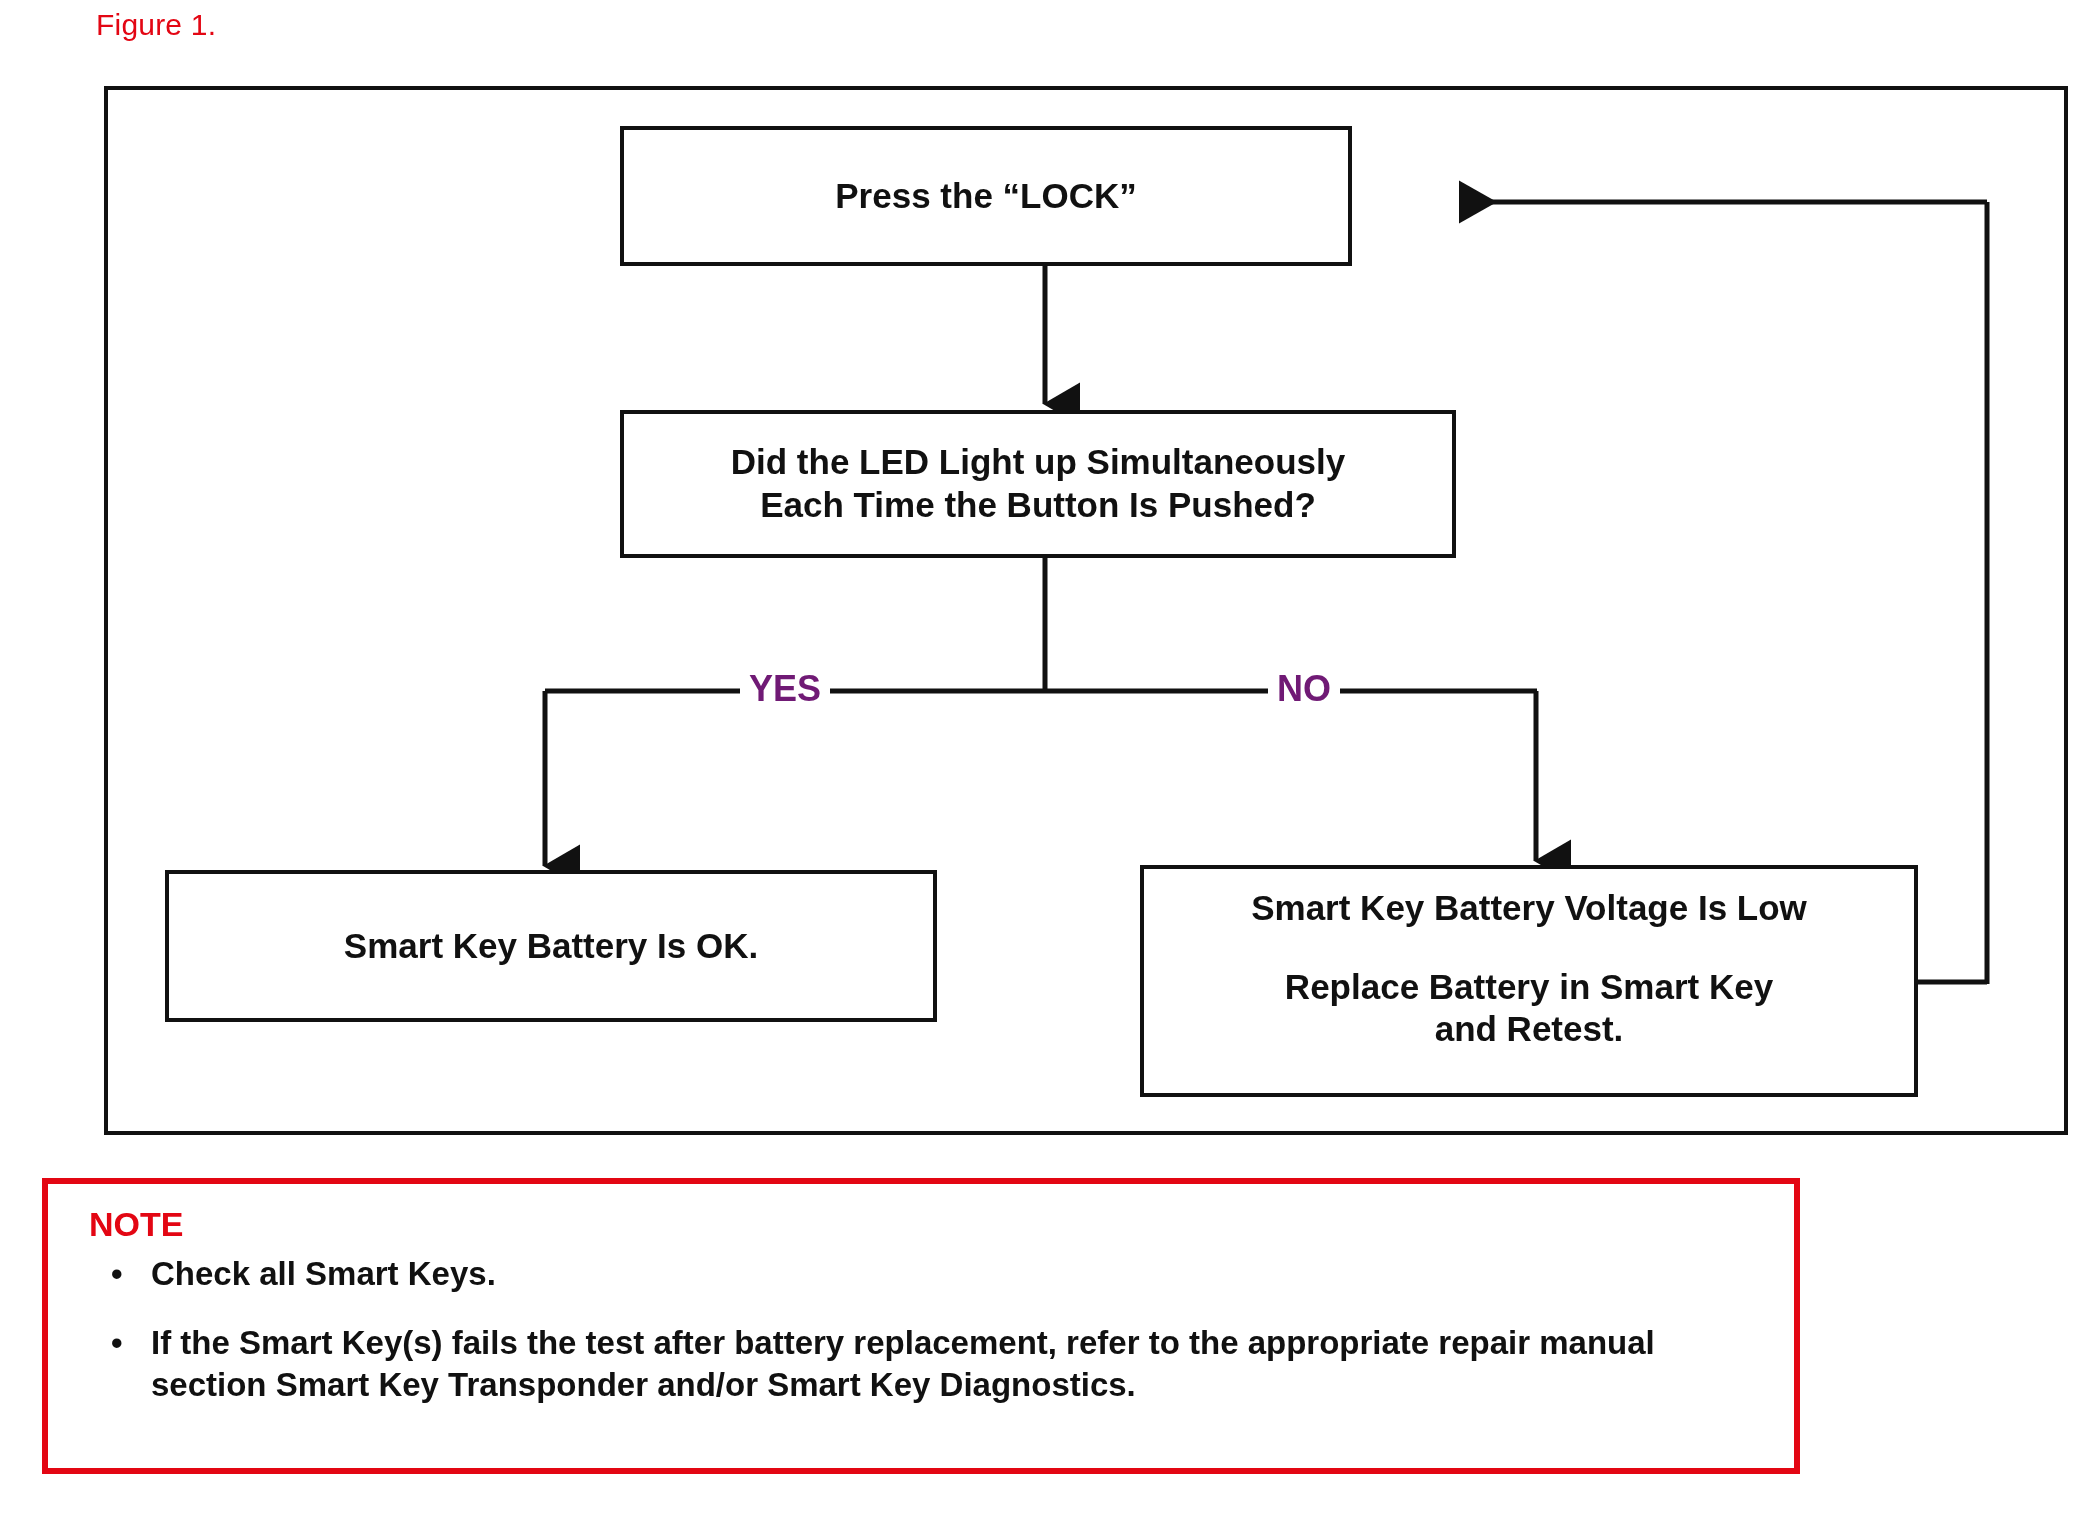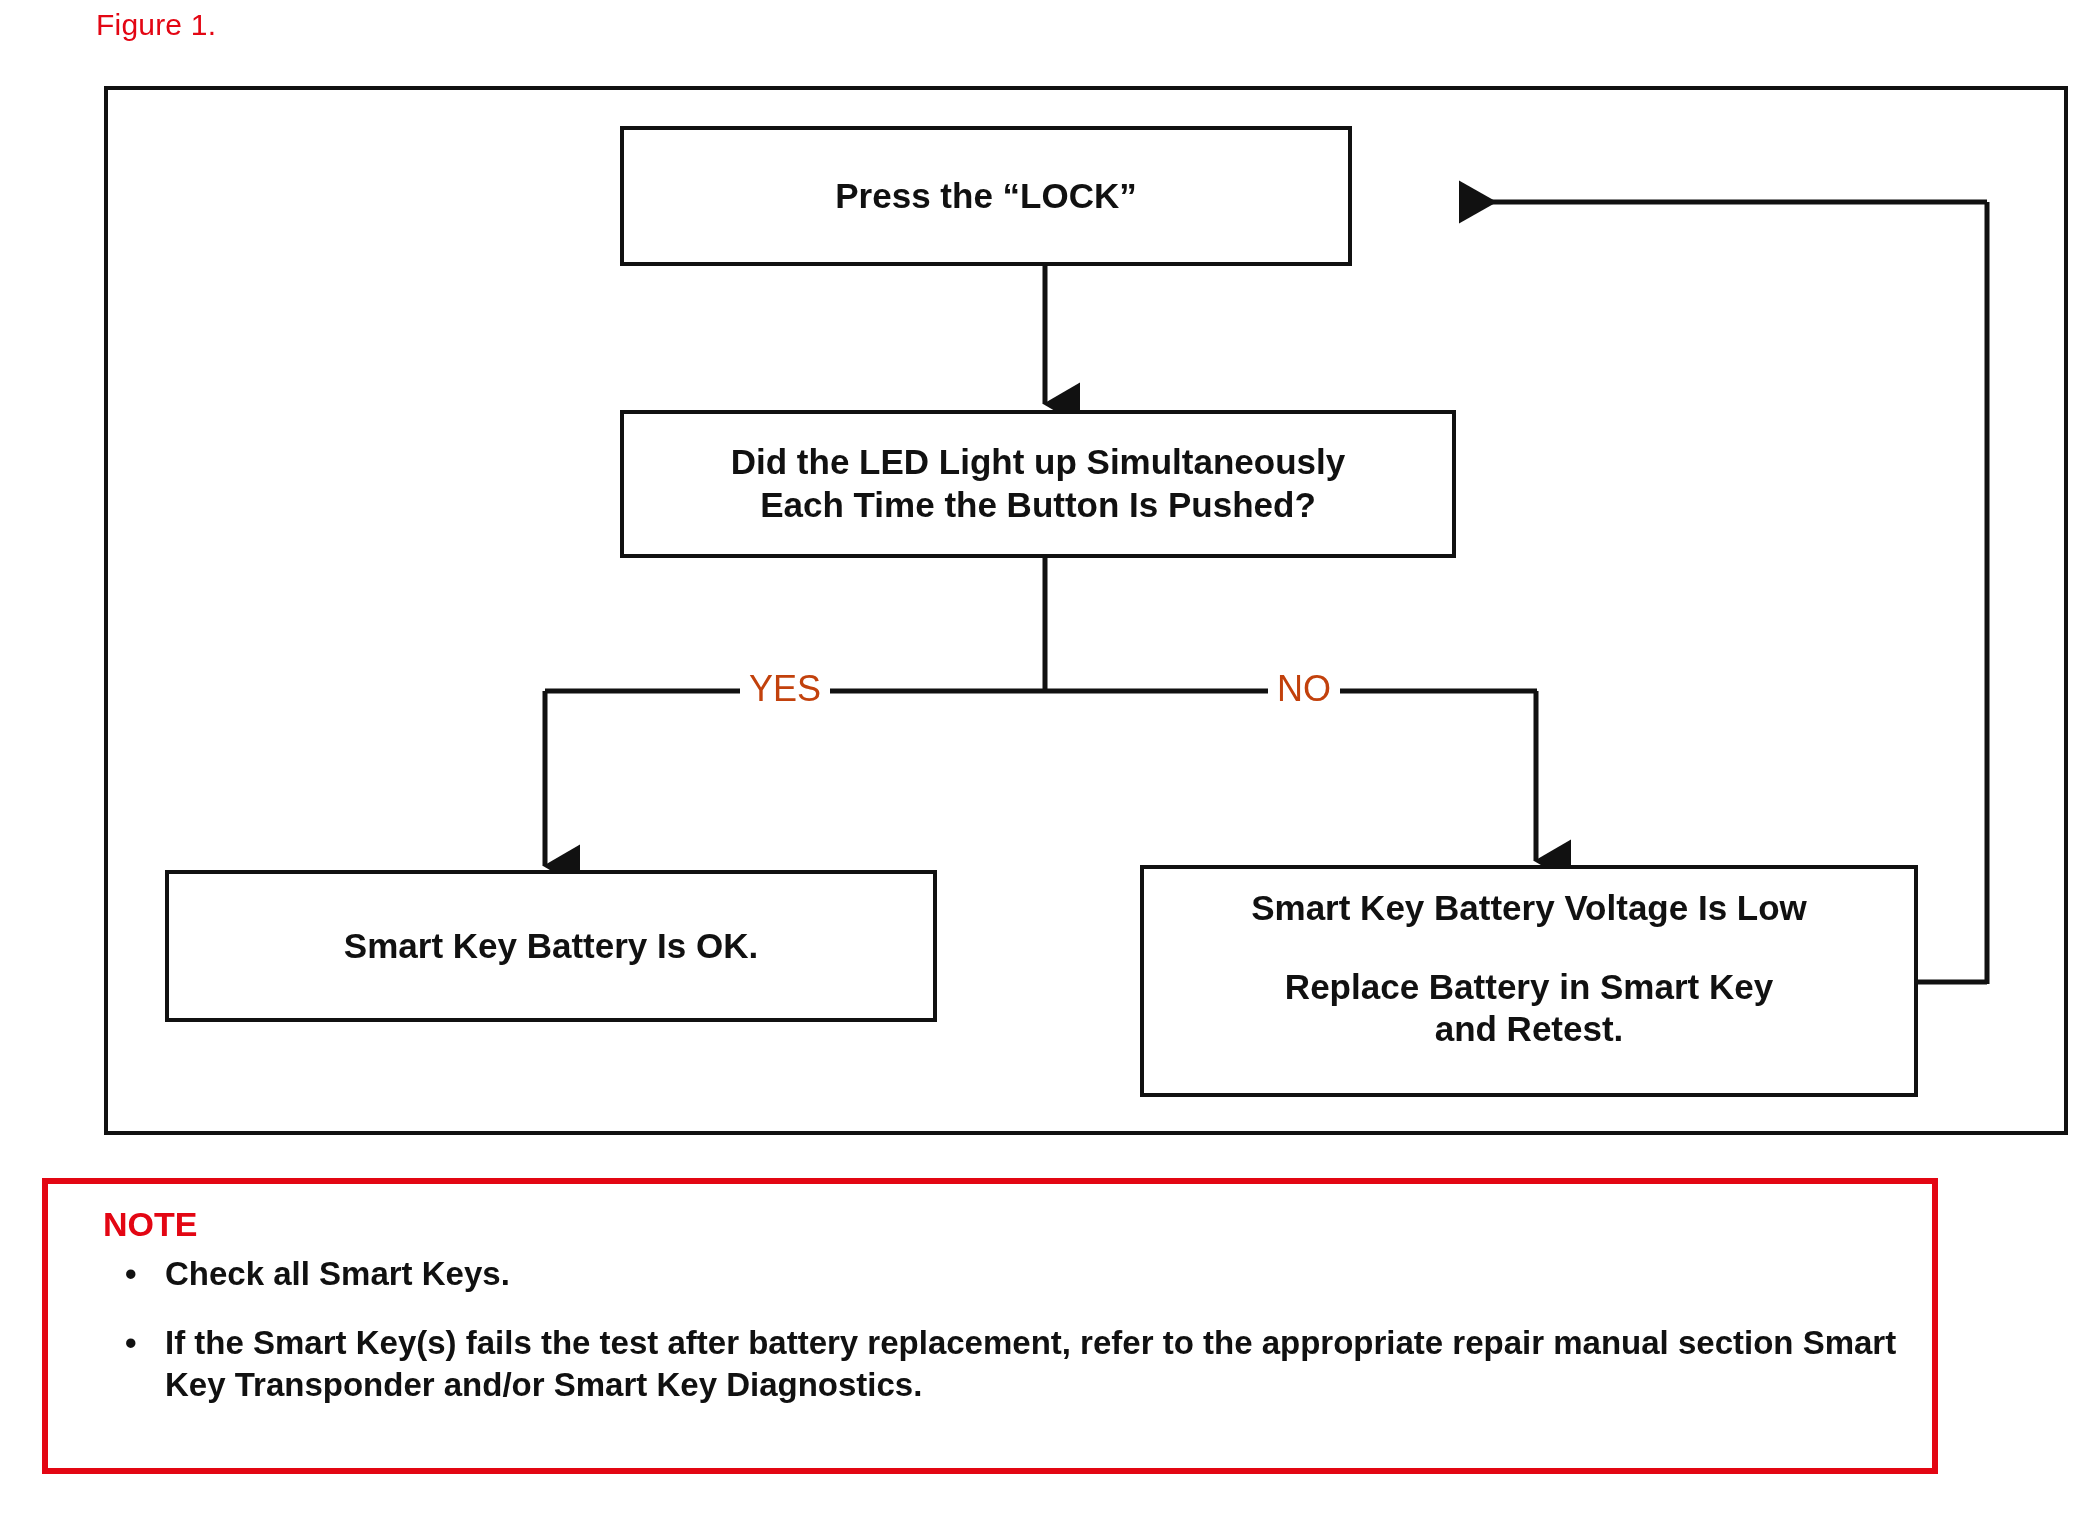--- a/index.html
+++ b/index.html
@@ -101,47 +101,47 @@
     padding-top: 18px;
   }
   #box-battery-low .gap {
     height: 36px;
   }
 
   
   .branch-label {
     position: absolute;
     font-size: 36px;
-    font-weight: normal;
-    color: #c2410c;
+    font-weight: bold;
+    color: #701a75;
     background: #ffffff;
     padding: 0 9px;
     line-height: 1;
     white-space: nowrap;
   }
   #label-yes {
     left: 740px;
     top: 671px;
   }
   #label-no {
     left: 1268px;
     top: 671px;
   }
 
   
   #note-panel {
     position: absolute;
     left: 42px;
     top: 1178px;
-    width: 1896px;
+    width: 1758px;
     height: 296px;
     box-sizing: border-box;
     border: 6px solid #e30613;
     background: #ffffff;
-    padding: 18px 26px 0 35px;
+    padding: 18px 26px 0 21px;
   }
   #note-title {
     color: #e30613;
     font-size: 34px;
     font-weight: bold;
     line-height: 1.1;
     margin: 4px 0 10px 20px;
   }
   #note-list {
     margin: 0;

